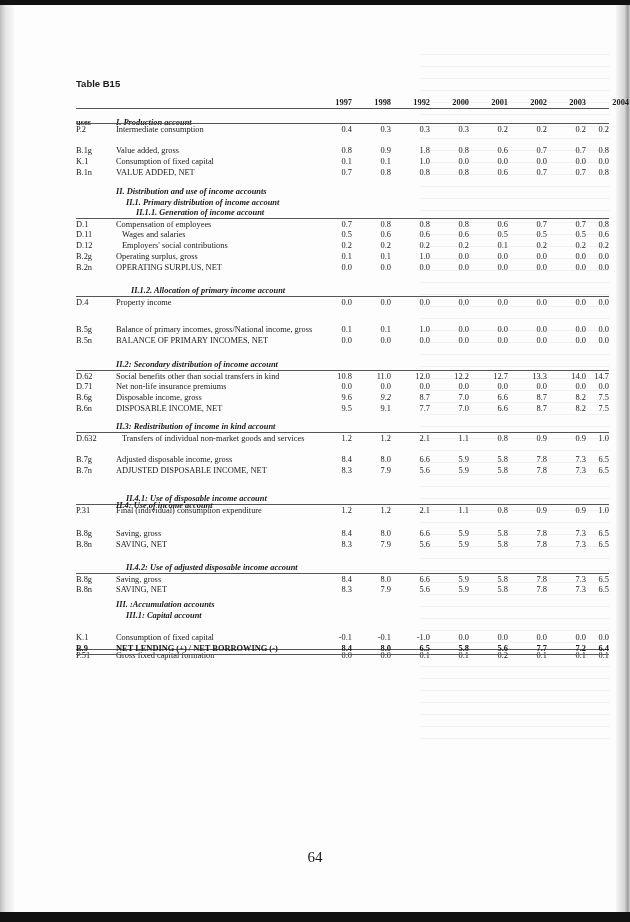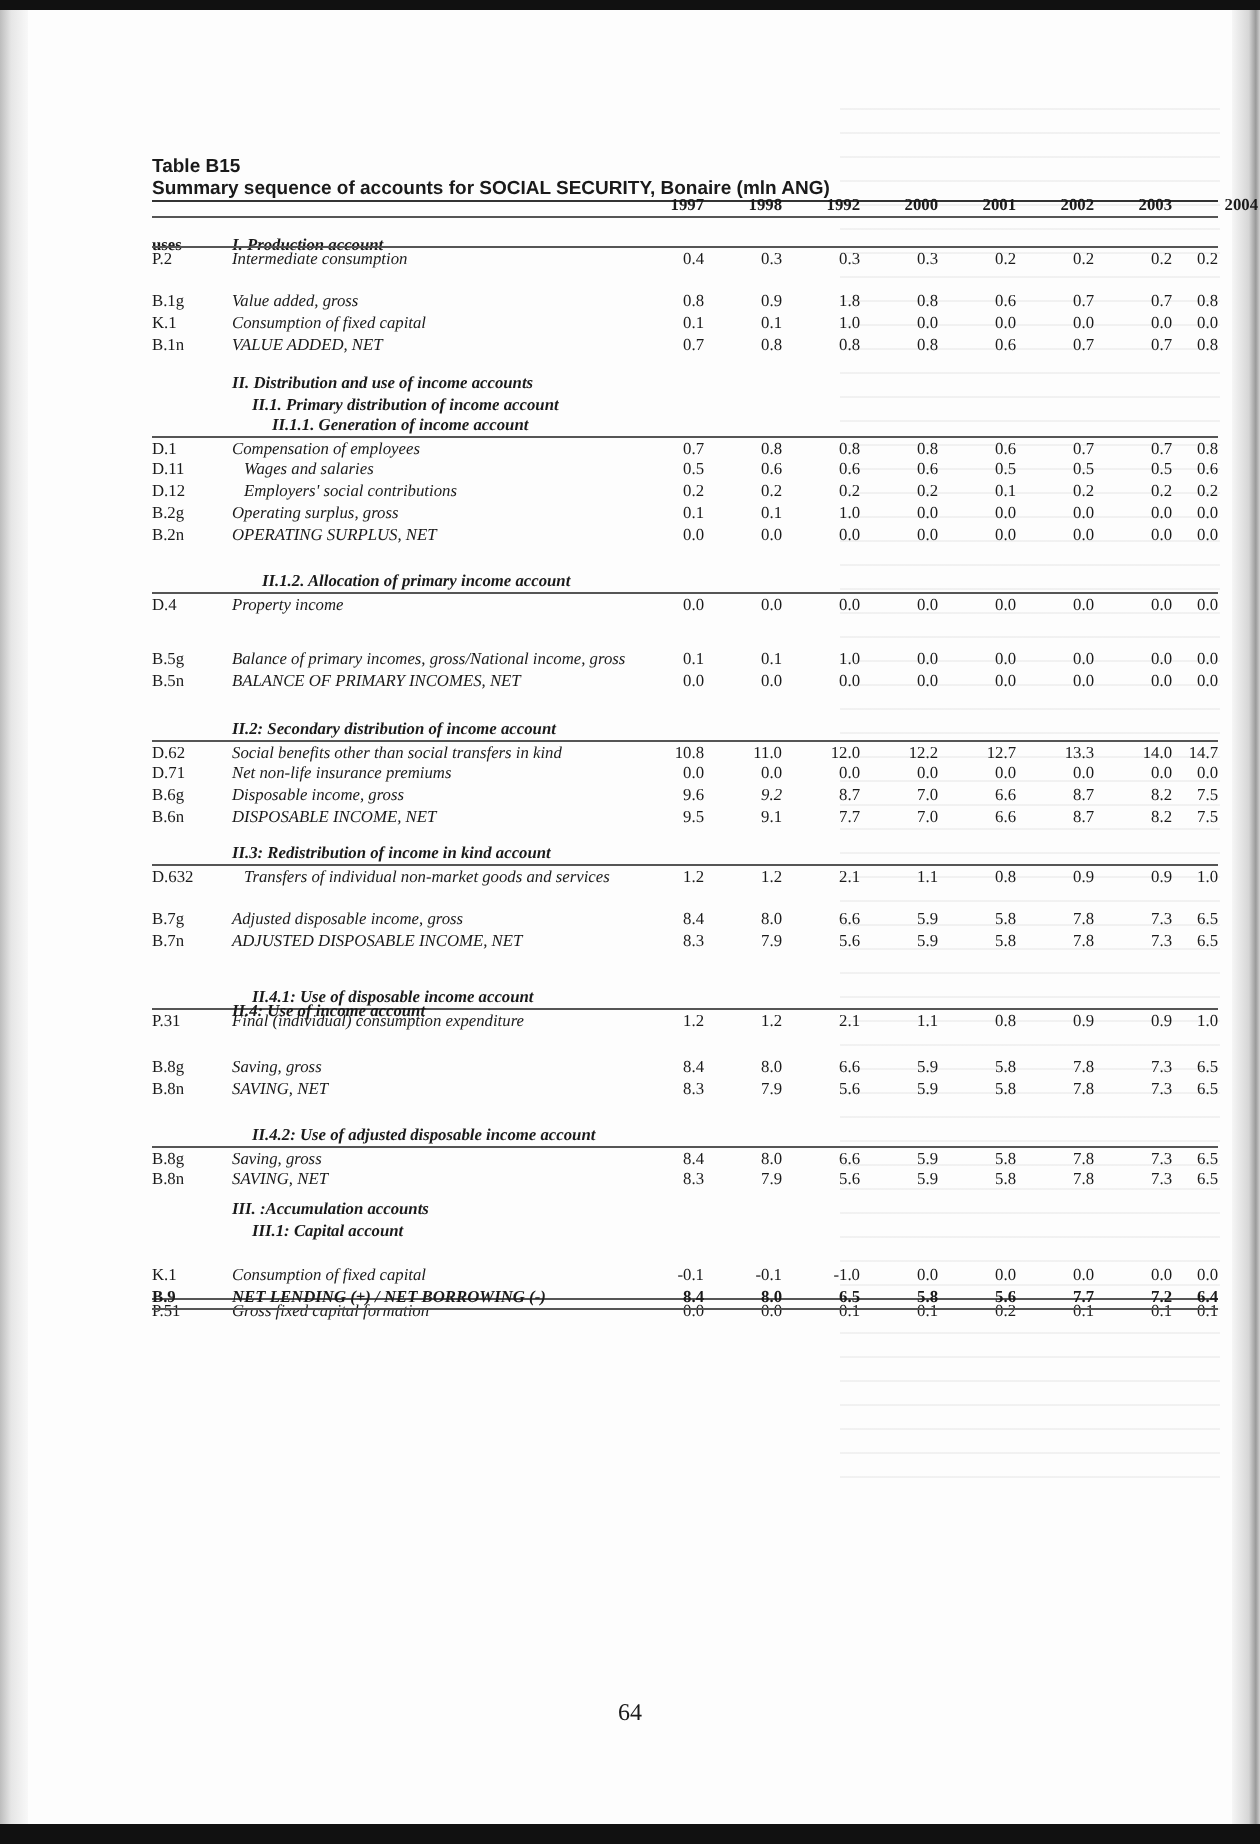--- a/index.html
+++ b/index.html
@@ -32,51 +32,50 @@
   .title-2 {
     position:absolute; left:76px; top:84px; width:533px;
     font-family:"Liberation Sans", sans-serif; font-weight:bold; font-size:9.5px;
     border-bottom:1.3px solid #333; padding-bottom:0px; line-height:11px;
   }
   .row {
     position:absolute; left:76px; width:533px; height:11px;
     font-size:8.4px; line-height:11px; white-space:nowrap;
   }
   .row .code { position:absolute; left:0; top:0; }
-  .row .label { position:absolute; left:40px; top:0;font-style:italic; }
+  .row .label { position:absolute; left:40px; top:0; }
   .row .label.indent { left:46px; }
   .row .val { position:absolute; top:0; width:40px; text-align:right; }
   .row.bold { font-weight:bold; }
   .row.rule-top { border-top:1.3px solid #555; }
   .row.rule-bottom { border-bottom:1.3px solid #555; }
   .heading {
     position:absolute; font-style:italic; font-weight:bold; font-size:8.4px;
     line-height:11px; white-space:nowrap;
   }
   .year-row {
     position:absolute; left:76px; top:97px; width:533px; height:11px;
     font-weight:bold; font-size:8.4px; line-height:11px;
     border-bottom:1.3px solid #555;
   }
   .year-row .val { position:absolute; top:0; width:40px; text-align:right; }
   .page-number {
     position:absolute; left:0; width:630px; top:844px; text-align:center;
-    font-size:12px;
+    font-size:15px;
   }
 </style>
 </head>
 <body>
 
 <div class="page">
   <div class="edge-left"></div>
   <div class="edge-right"></div>
   <div class="ghost"></div>
 
   <div class="title-1">Table B15</div>
-  <div class="title-2">Summary sequence of accounts for SOCIAL SECURITY, Bonaire (mln ANG)</div>
 
   <div class="year-row" style="top:92px">
     <span class="val" style="left:236px">1997</span>
     <span class="val" style="left:275px">1998</span>
     <span class="val" style="left:314px">1992</span>
     <span class="val" style="left:353px">2000</span>
     <span class="val" style="left:392px">2001</span>
     <span class="val" style="left:431px">2002</span>
     <span class="val" style="left:470px">2003</span>
     <span class="val" style="left:513px;width:40px">2004</span>

